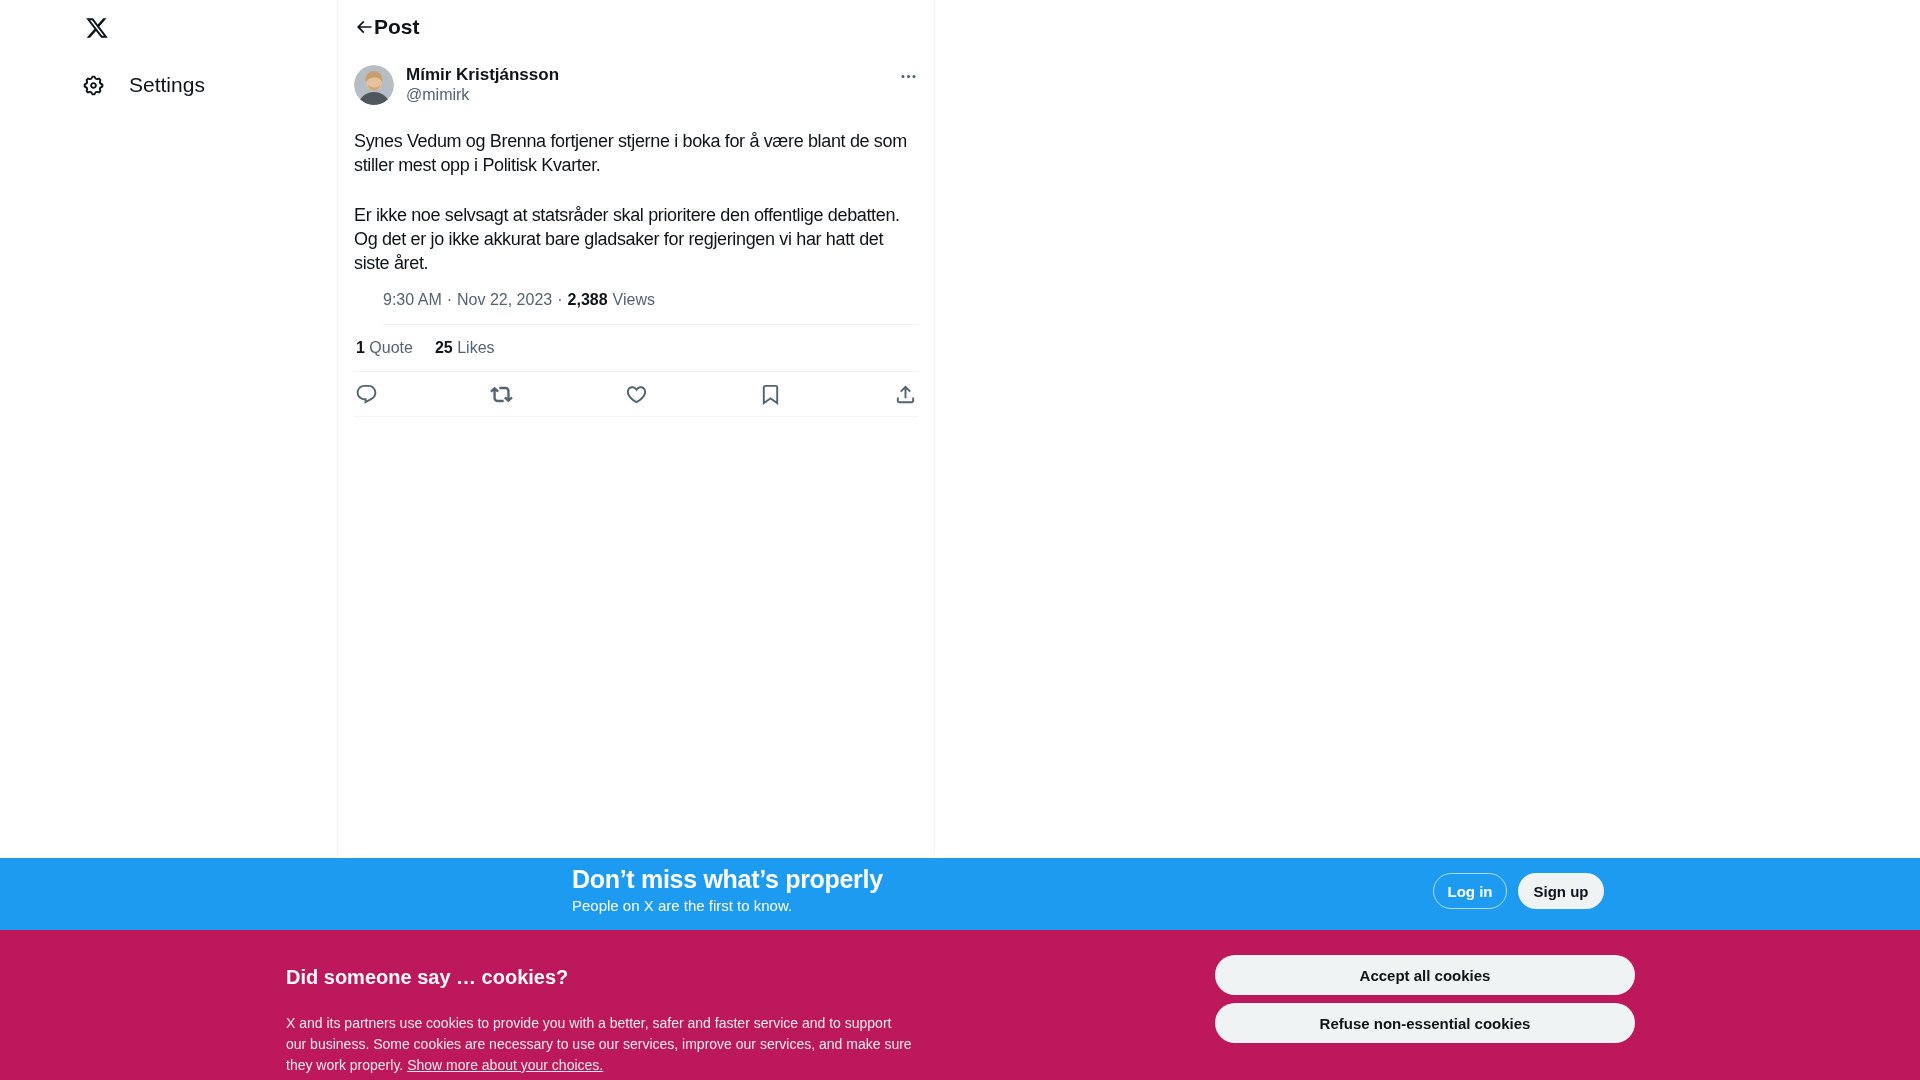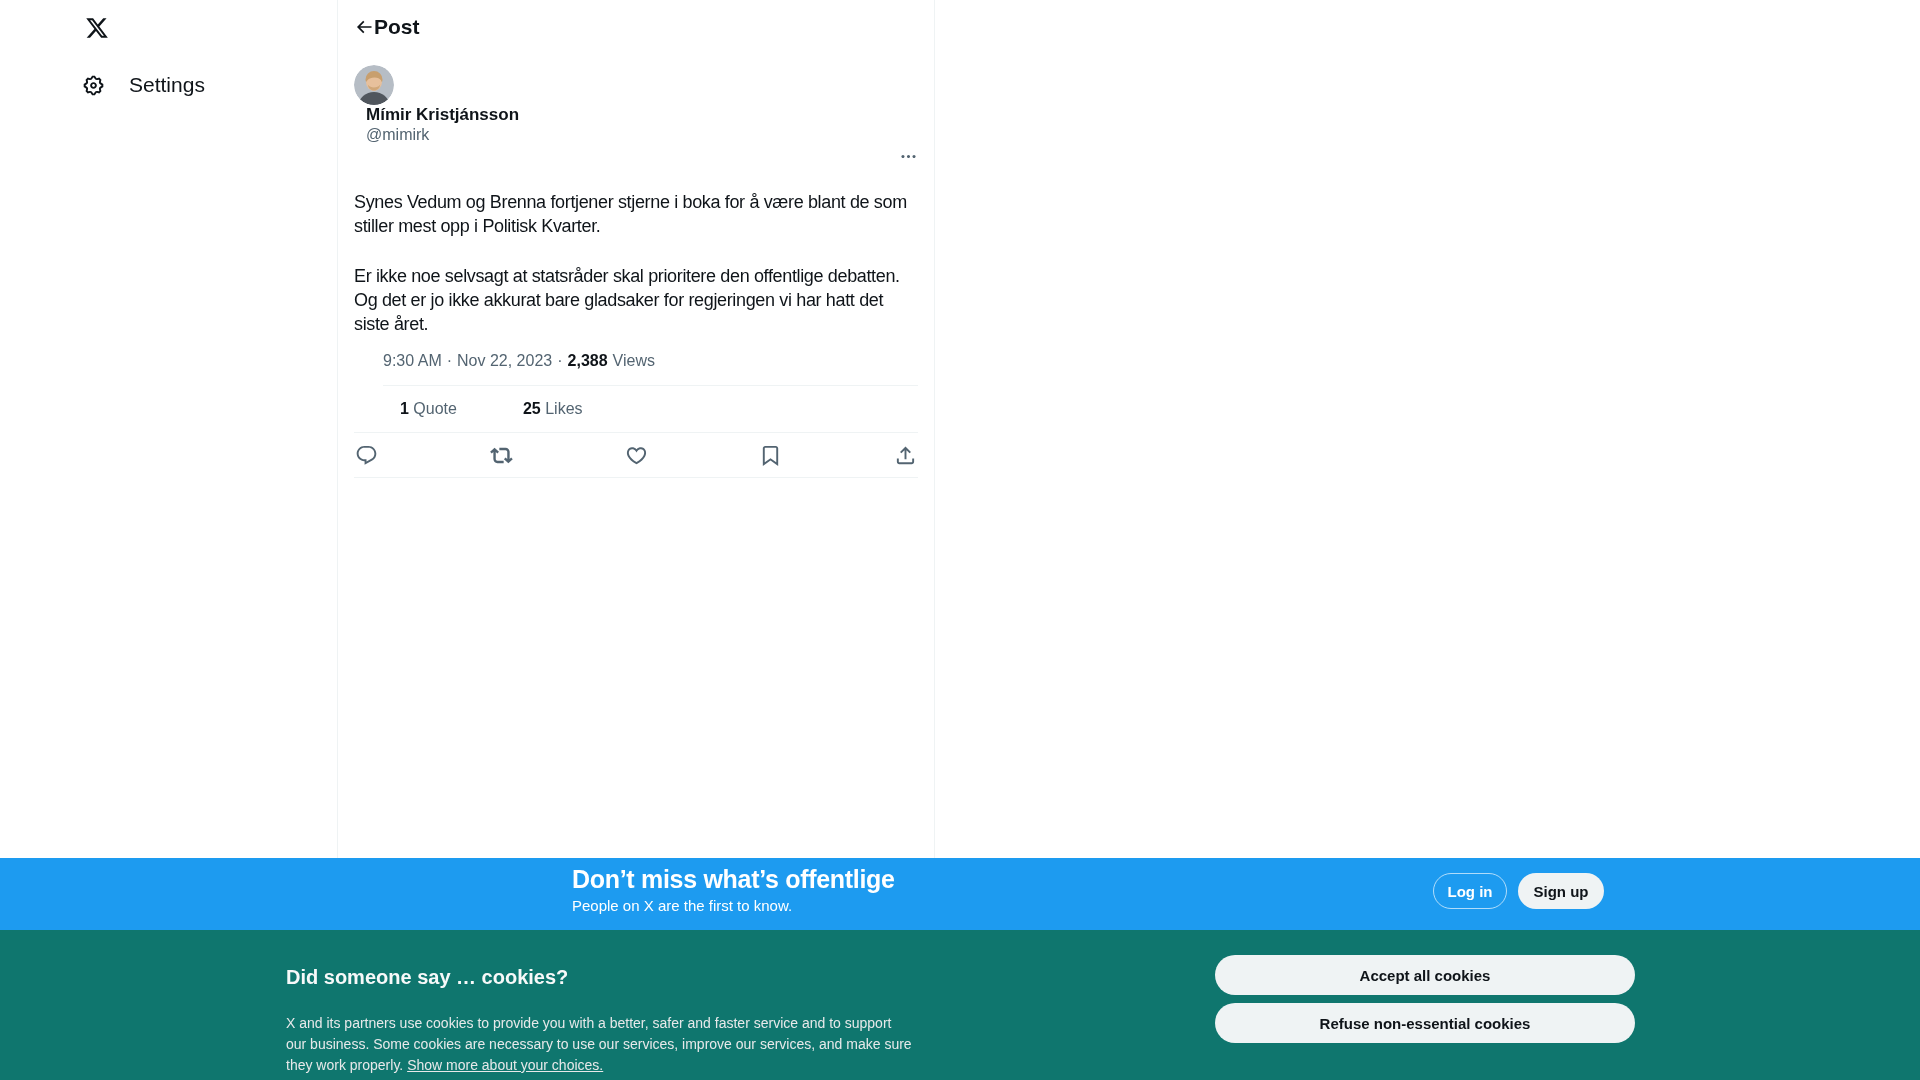--- a/index.html
+++ b/index.html
@@ -30,21 +30,21 @@
     border-left: 1px solid #eff3f4; border-right: 1px solid #eff3f4;
   }
   .column-header {
     height: 53px; display: flex; align-items: center; padding: 0 16px; 
   }
   .back-button { background: none; border: none; cursor: pointer; width: 20px; height: 20px; padding: 0; }
   .back-button svg { width: 20px; height: 20px; fill: #0f1419; display: block; }
   .page-title { font-size: 21px; font-weight: 700; color: #0f1419; }
 
   article { padding: 12px 16px 0 16px; }
-  .tweet-head { display: flex; align-items: flex-start; flex-direction: column; }
+  .tweet-head { display: flex; align-items: flex-start; }
   .avatar { width: 40px; height: 40px; border-radius: 50%; overflow: hidden; flex: 0 0 40px; cursor: pointer; }
   .avatar svg { display: block; }
   .names { margin-left: 12px; display: flex; flex-direction: column; line-height: 20px; }
   .author-name { font-size: 17px; font-weight: 700; color: #0f1419; text-decoration: none; cursor: pointer; }
   .author-handle { font-size: 16px; color: #536471; }
   .more-button { margin-left: auto; margin-top: 2px; background: none; border: none; cursor: pointer; padding: 0; }
   .more-button svg { width: 19px; height: 19px; fill: #536471; display: block; }
 
   .tweet-body { margin-top: 24px; font-size: 18px; line-height: 24px; letter-spacing: -0.35px; color: #0f1419; }
   .tweet-body p + p { margin-top: 26px; }
@@ -52,21 +52,21 @@
   .tweet-meta {
     margin-top: 16px; padding-bottom: 15px; border-bottom: 1px solid #eff3f4;
     font-size: 16px; color: #536471; display: flex; align-items: center; gap: 5px; margin-left: 29px;
   }
   .tweet-meta .views-count { color: #0f1419; font-weight: 700; }
 
   .tweet-stats {
     display: flex; gap: 22px; padding: 14px 2px; border-bottom: 1px solid #eff3f4;
     font-size: 16px; color: #536471;
   }
-  .tweet-stats a { text-decoration: none; color: #536471; cursor: pointer; margin-left: 44px; }
+  .tweet-stats a { text-decoration: none; color: #536471; cursor: pointer; }
   .tweet-stats b { color: #0f1419; font-weight: 700; }
 
   .tweet-actions {
     height: 45px; display: flex; align-items: center; justify-content: space-between;
     border-bottom: 1px solid #eff3f4; padding: 0 1px;
   }
   .action-button { background: none; border: none; cursor: pointer; padding: 0; }
   .action-button svg { width: 23px; height: 23px; fill: #536471; display: block; }
 
   
@@ -81,21 +81,21 @@
     font-family: "Liberation Sans", sans-serif;
   }
   .signup-button {
     position: absolute; left: 1518px; top: 15px; width: 86px; height: 36px;
     border-radius: 18px; border: none; background: #eff3f4;
     color: #0f1419; font-size: 15px; font-weight: 700; cursor: pointer;
     font-family: "Liberation Sans", sans-serif;
   }
 
   
-  .cookie-banner { position: absolute; left: 0; top: 930px; width: 1920px; height: 150px; background: #0f766e; }
+  .cookie-banner { position: absolute; left: 0; top: 930px; width: 1920px; height: 150px; background: #be185d; }
   .cookie-text { position: absolute; left: 286px; top: 36px; width: 628px; }
   .cookie-title { font-size: 20px; font-weight: 700; color: #f7f9f9; }
   .cookie-body { margin-top: 24px; font-size: 14px; line-height: 21px; color: #e7e9ea; }
   .cookie-link { color: #e7e9ea; text-decoration: underline; cursor: pointer; }
   .cookie-buttons { position: absolute; left: 1215px; top: 25px; width: 420px; display: flex; flex-direction: column; gap: 8px; }
   .cookie-button {
     width: 420px; height: 40px; border-radius: 9999px; border: none;
     background: #eff3f4; color: #0f1419; font-size: 15px; font-weight: 700; cursor: pointer;
     font-family: "Liberation Sans", sans-serif;
   }
@@ -202,21 +202,21 @@
           <svg viewBox="0 0 24 24">
               <path d="M12 2.59l5.7 5.7-1.41 1.42L13 6.41V16h-2V6.41l-3.3 3.3-1.41-1.42L12 2.59zM21 15l-.02 3.51c0 1.38-1.12 2.49-2.5 2.49H5.5C4.11 21 3 19.88 3 18.5V15h2v3.5c0 .28.22.5.5.5h12.98c.28 0 .5-.22.5-.5L19 15h2z"></path>
             </svg>
         </button>
       </div>
     </article>
   </main>
 
   <section class="signup-banner">
     <div class="banner-text">
-      <div class="banner-title">Don’t miss what’s offentlige</div>
+      <div class="banner-title">Don’t miss what’s properly</div>
       <div class="banner-subtitle">People on X are the first to know.</div>
     </div>
     <button class="login-button">Log in</button>
     <button class="signup-button">Sign up</button>
   </section>
 
   <section class="cookie-banner">
     <div class="cookie-text">
       <h2 class="cookie-title">Did someone say … cookies?</h2>
       <p class="cookie-body"><span>X and its partners use cookies to provide you with a better, safer and faster service and to support our business. Some cookies are necessary to use our services, improve our services, and make sure they work properly. </span><a class="cookie-link">Show more about your choices.</a></p>

